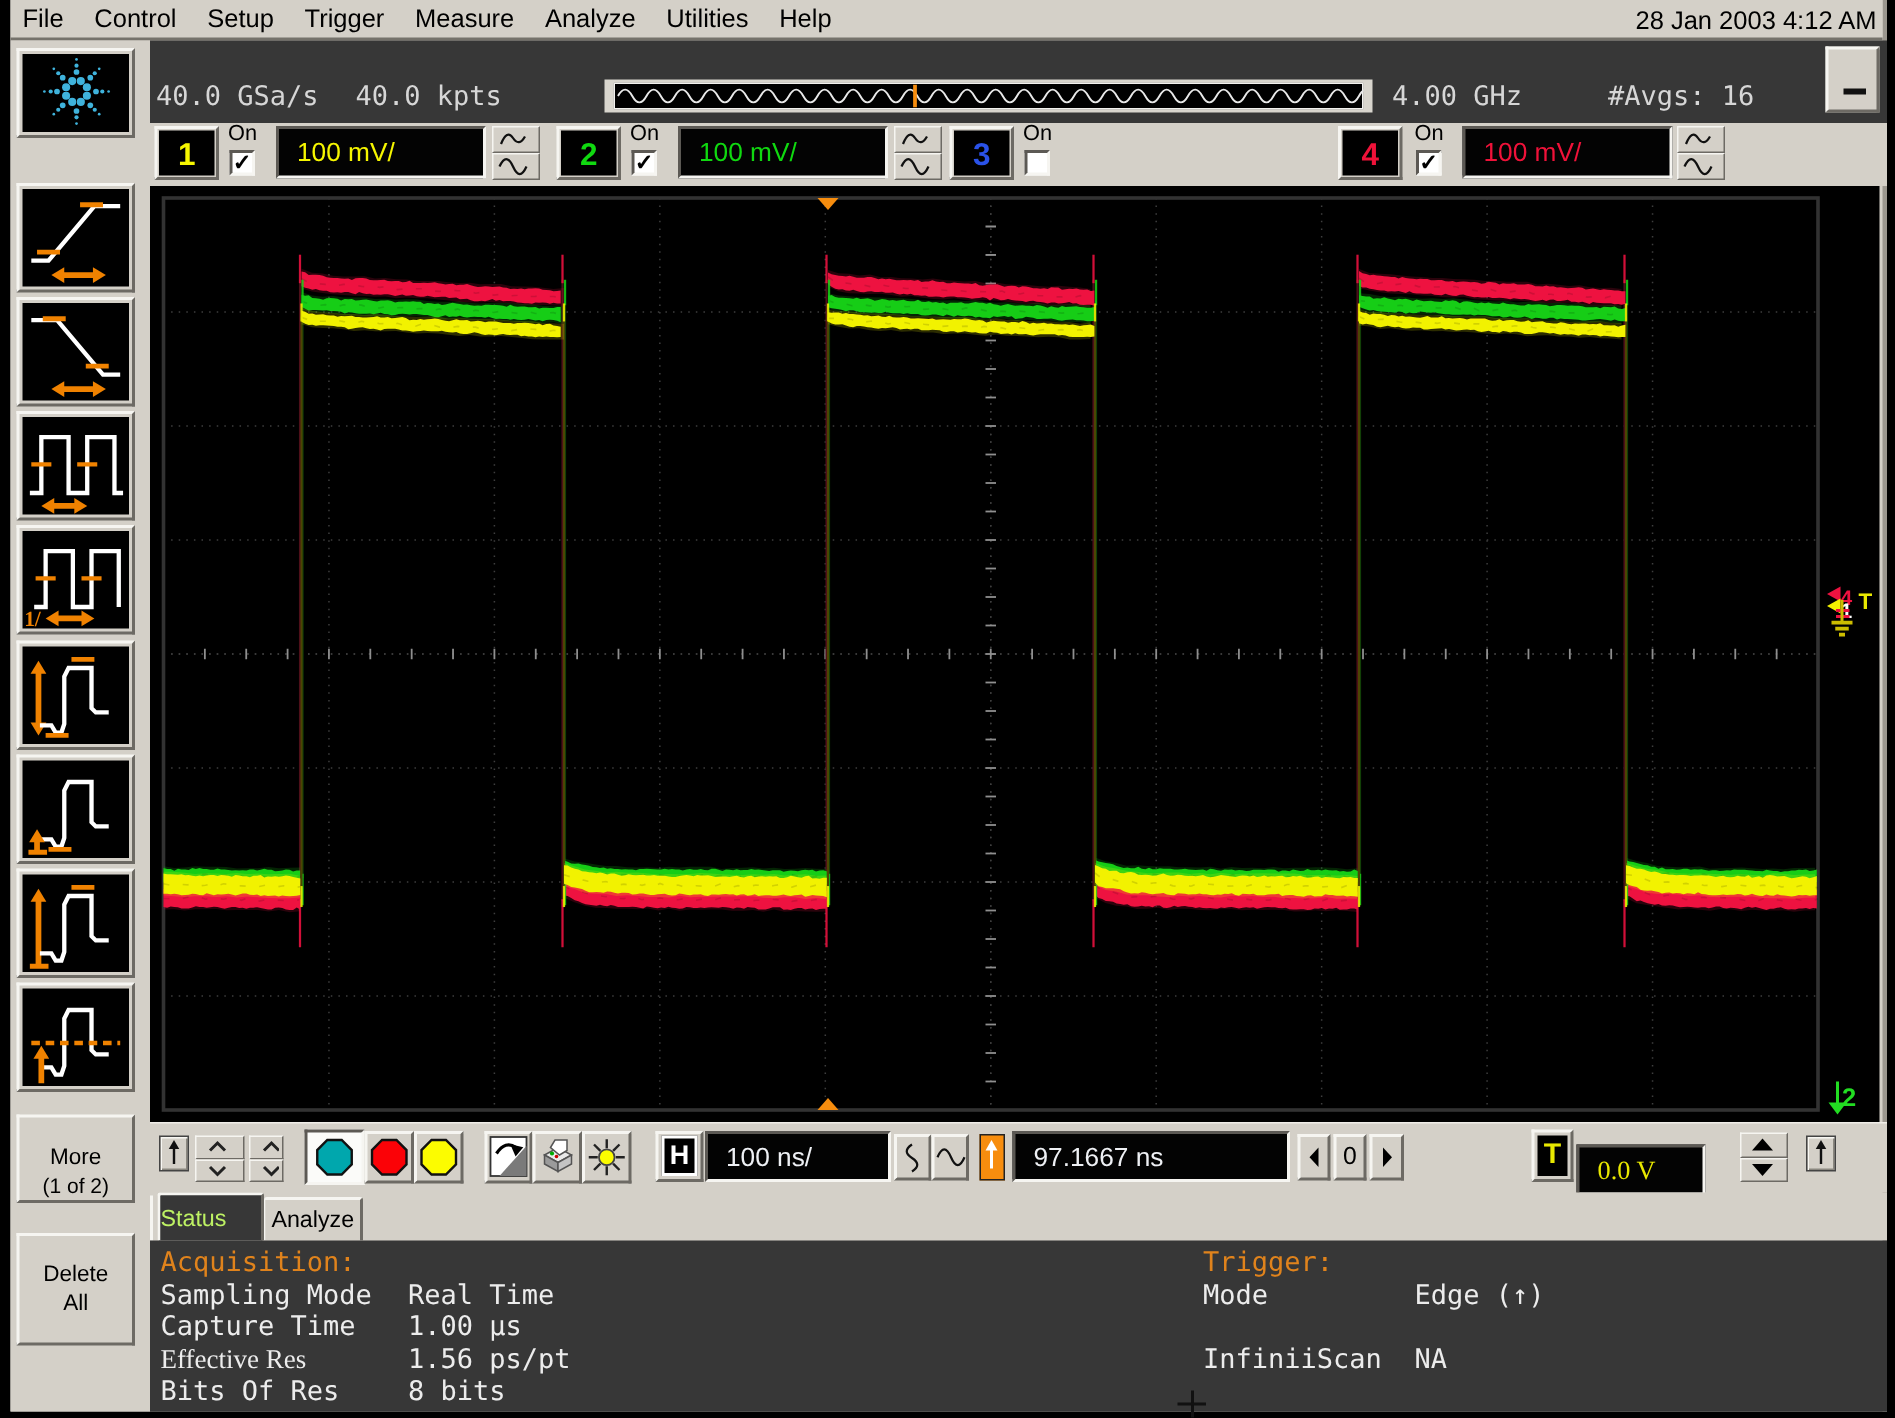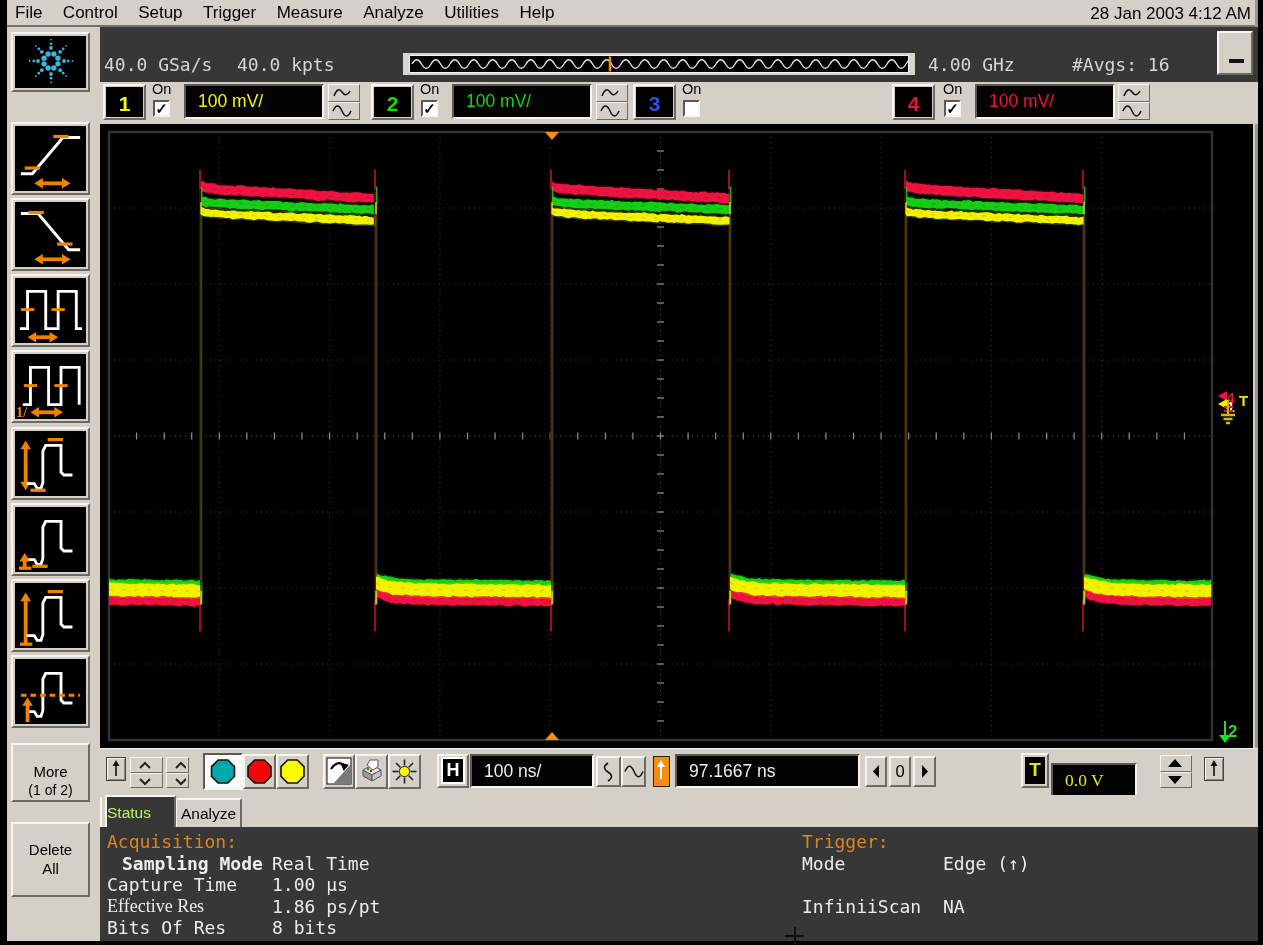--- a/index.html
+++ b/index.html
@@ -674,26 +674,26 @@
     </div>
 
     <div id="tabrow">
       <div class="edge"></div>
       <div id="tab-active">Status</div>
       <div id="tab-inactive">Analyze</div>
     </div>
 
     <div id="statuspanel">
       <span class="srow orange-h" style="left:7px; top:4px;">Acquisition:</span>
-      <span class="srow" style="left:22px; top:26px;font-weight:bold;">Sampling Mode</span>
+      <span class="srow" style="left:7px; top:26px;">Sampling Mode</span>
       <span class="srow" style="left:172px; top:26px;">Real Time</span>
       <span class="srow" style="left:7px; top:47px;">Capture Time</span>
       <span class="srow" style="left:172px; top:47px;">1.00 µs</span>
       <span class="srow" style="left:7px; top:69px;font-family:Liberation Serif, serif;">Effective Res</span>
-      <span class="srow" style="left:172px; top:69px;">1.86 ps/pt</span>
+      <span class="srow" style="left:172px; top:69px;">1.56 ps/pt</span>
       <span class="srow" style="left:7px; top:90px;">Bits Of Res</span>
       <span class="srow" style="left:172px; top:90px;">8 bits</span>
       <span class="srow orange-h" style="left:702px; top:4px;">Trigger:</span>
       <span class="srow" style="left:702px; top:26px;">Mode</span>
       <span class="srow" style="left:843px; top:26px;">Edge (↑)</span>
       <span class="srow" style="left:702px; top:69px;">InfiniiScan</span>
       <span class="srow" style="left:843px; top:69px;">NA</span>
     </div>
 
   </div>

